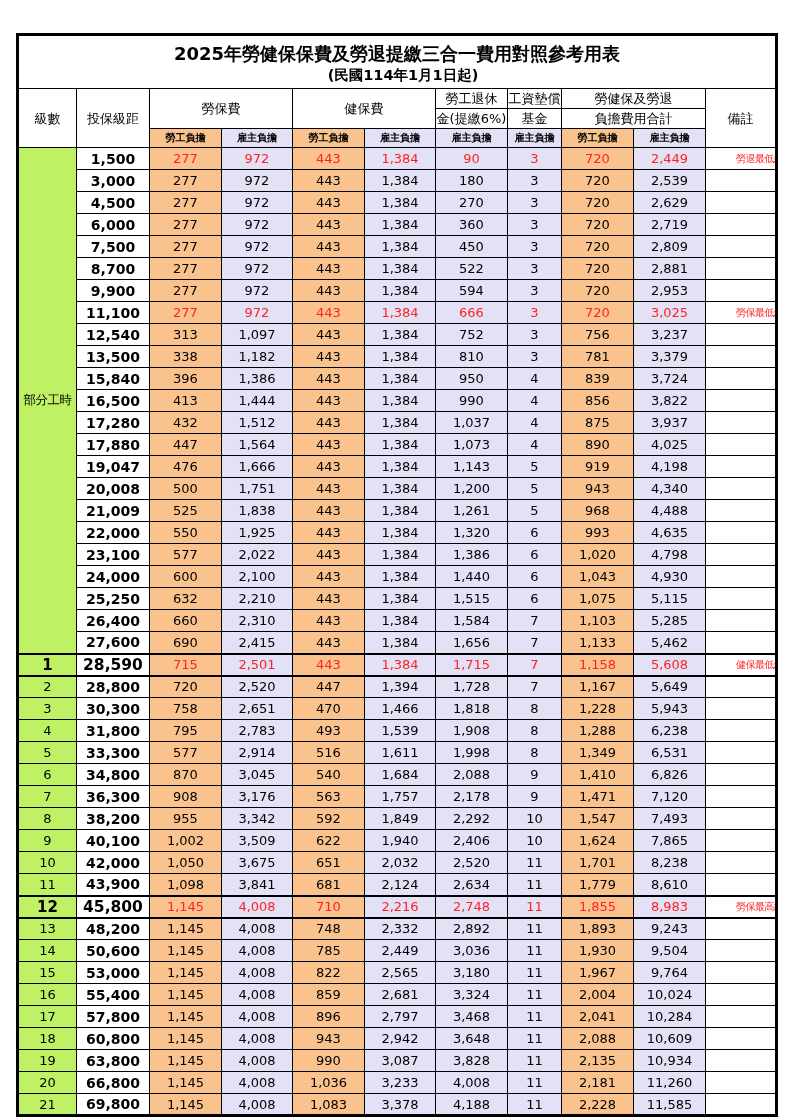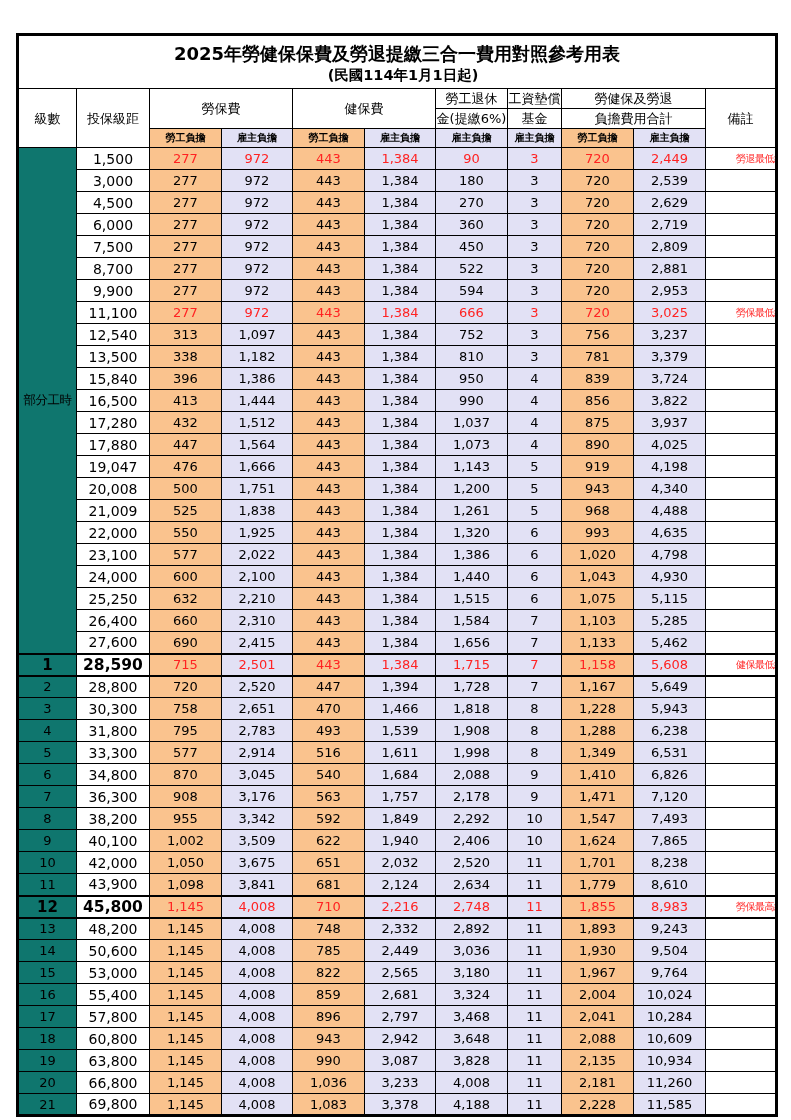--- a/index.html
+++ b/index.html
@@ -25,23 +25,23 @@
   }
   .title-cell{height:52px;border-bottom:1.5px solid var(--bd);}
   .title-line{font-size:18px;font-weight:bold;line-height:1.55;}
   .subtitle-line{font-size:14.5px;font-weight:bold;line-height:1.1;margin-left:12px;}
   .hrow th{font-size:13px;height:19px;line-height:1;}
   .hrow .two-line{height:19px;margin-left:36px;}
   .subhead th{font-size:10px;height:18px;font-weight:bold;}
   .emp{background:var(--peach);}
   .er{background:var(--lav);}
   tbody tr{height:22px;}
-  td.level{font-size:13px;background:#0f766e;}
+  td.level{font-size:13px;background:#bef264;}
   td.group{font-size:12.5px;letter-spacing:-0.5px;}
-  td.bracket{font-size:14px;background:#fff;}
+  td.bracket{font-size:14px;background:#fff;font-weight:bold;}
   td.v{font-size:13px;}
   td.note{font-size:10px;color:var(--red);background:#fff;letter-spacing:-0.5px;padding-left:30px;}
   tr.red-row td.v{color:var(--red);}
   tr.hl td{border-top:2.5px solid var(--bd);border-bottom:2.5px solid var(--bd);}
   tr.hl td.bracket{font-weight:bold;font-size:15.5px;}
   tr.hl td.level{font-weight:bold;font-size:15px;}
 </style>
 </head>
 <body>
 

